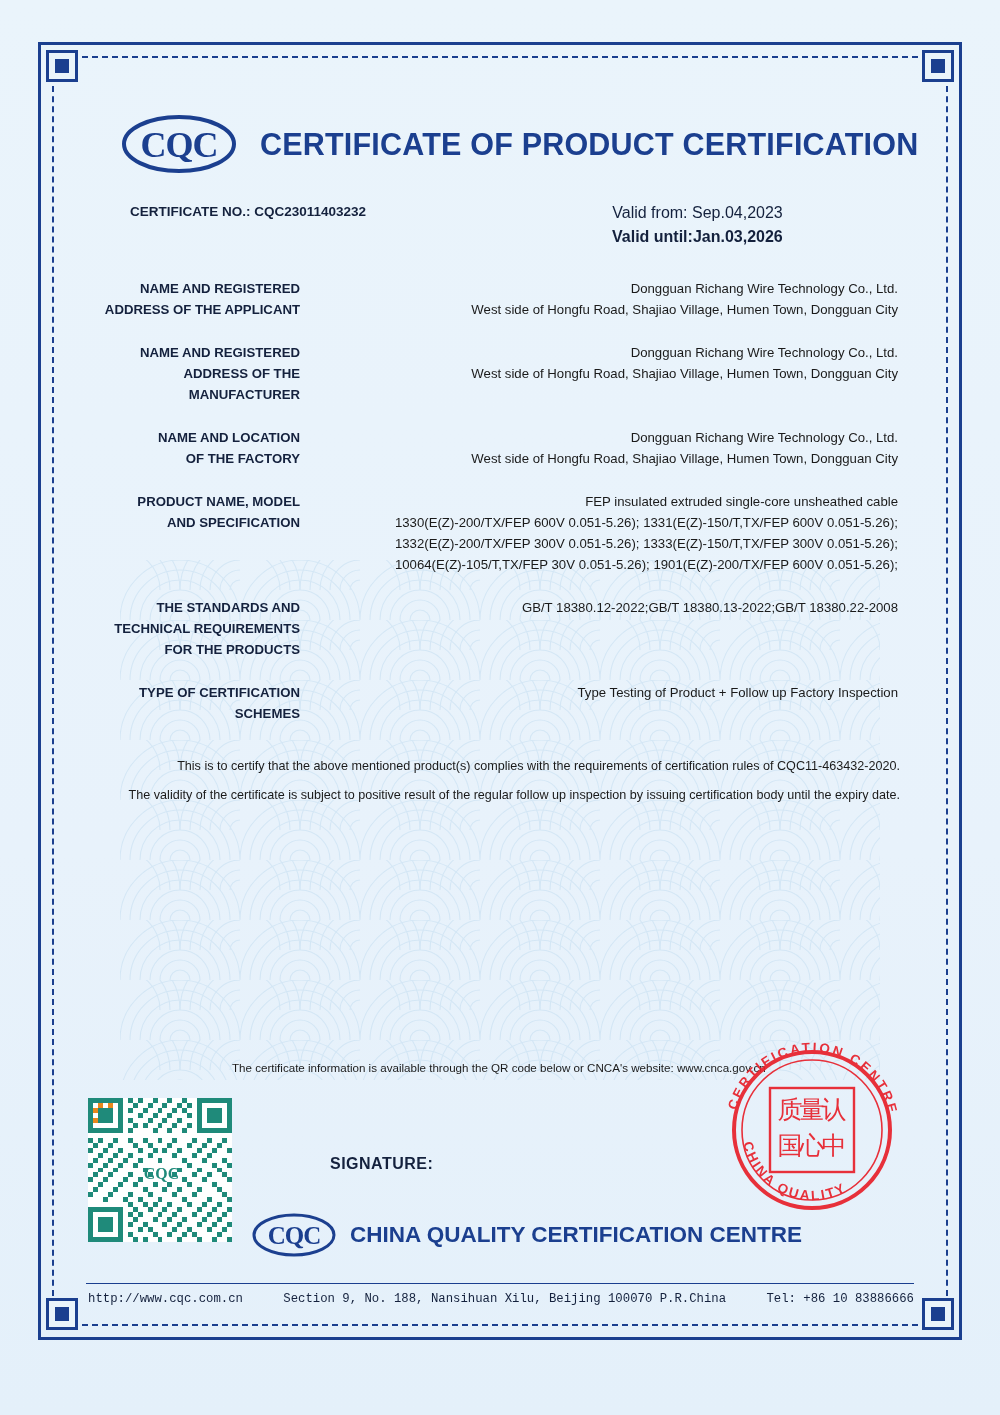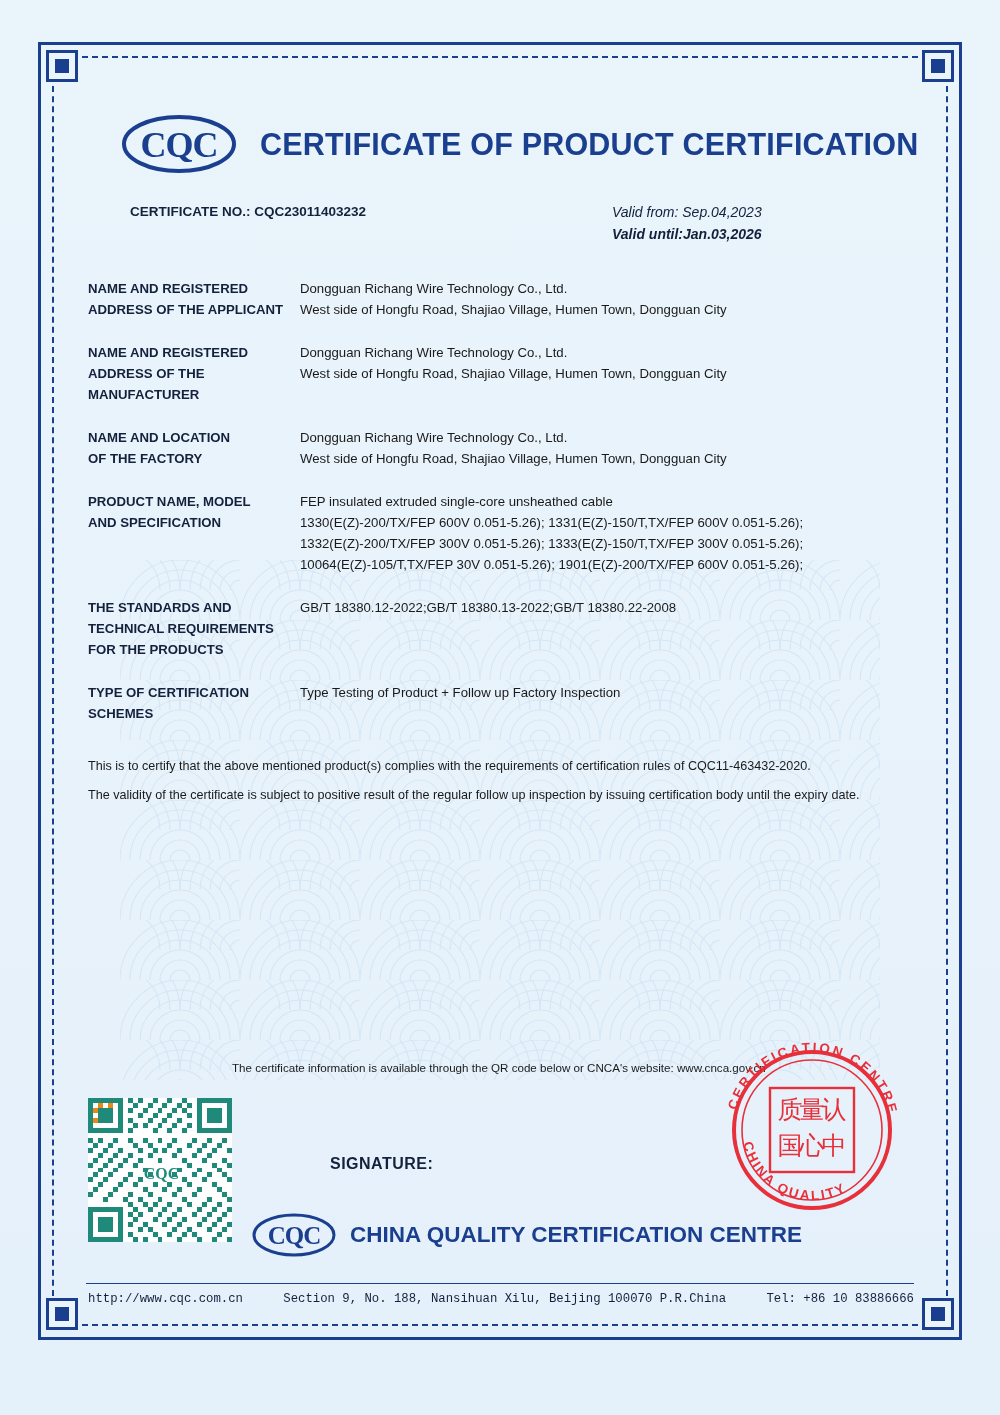--- a/index.html
+++ b/index.html
@@ -11,20 +11,21 @@
     width: 1000px;
     height: 1415px;
     font-family: "Liberation Sans", sans-serif;
     overflow: hidden;
   }
   .page {
     position: relative;
     width: 1000px;
     height: 1415px;
     background: linear-gradient(180deg, #eaf4fb 0%, #e8f2fb 60%, #e4f0fa 100%);
+    text-align: right;
   }
 
   
   .frame-outer {
     position: absolute;
     left: 38px;
     top: 42px;
     width: 924px;
     height: 1298px;
     border: 3px solid #1b3f8f;
@@ -101,23 +102,22 @@
     left: 130px;
     top: 204px;
     font-size: 13.5px;
     font-weight: bold;
     color: #14213d;
   }
   .valid-block {
     position: absolute;
     left: 612px;
     top: 204px;
-    font-size: 14px;
+    font-size: 16px;
     color: #14213d;
-    font-style: italic;
   }
   .valid-block div { margin-bottom: 6px; }
   .valid-block b { font-weight: bold; }
 
   
   .fields {
     position: absolute;
     left: 88px;
     top: 278px;
     width: 810px;

